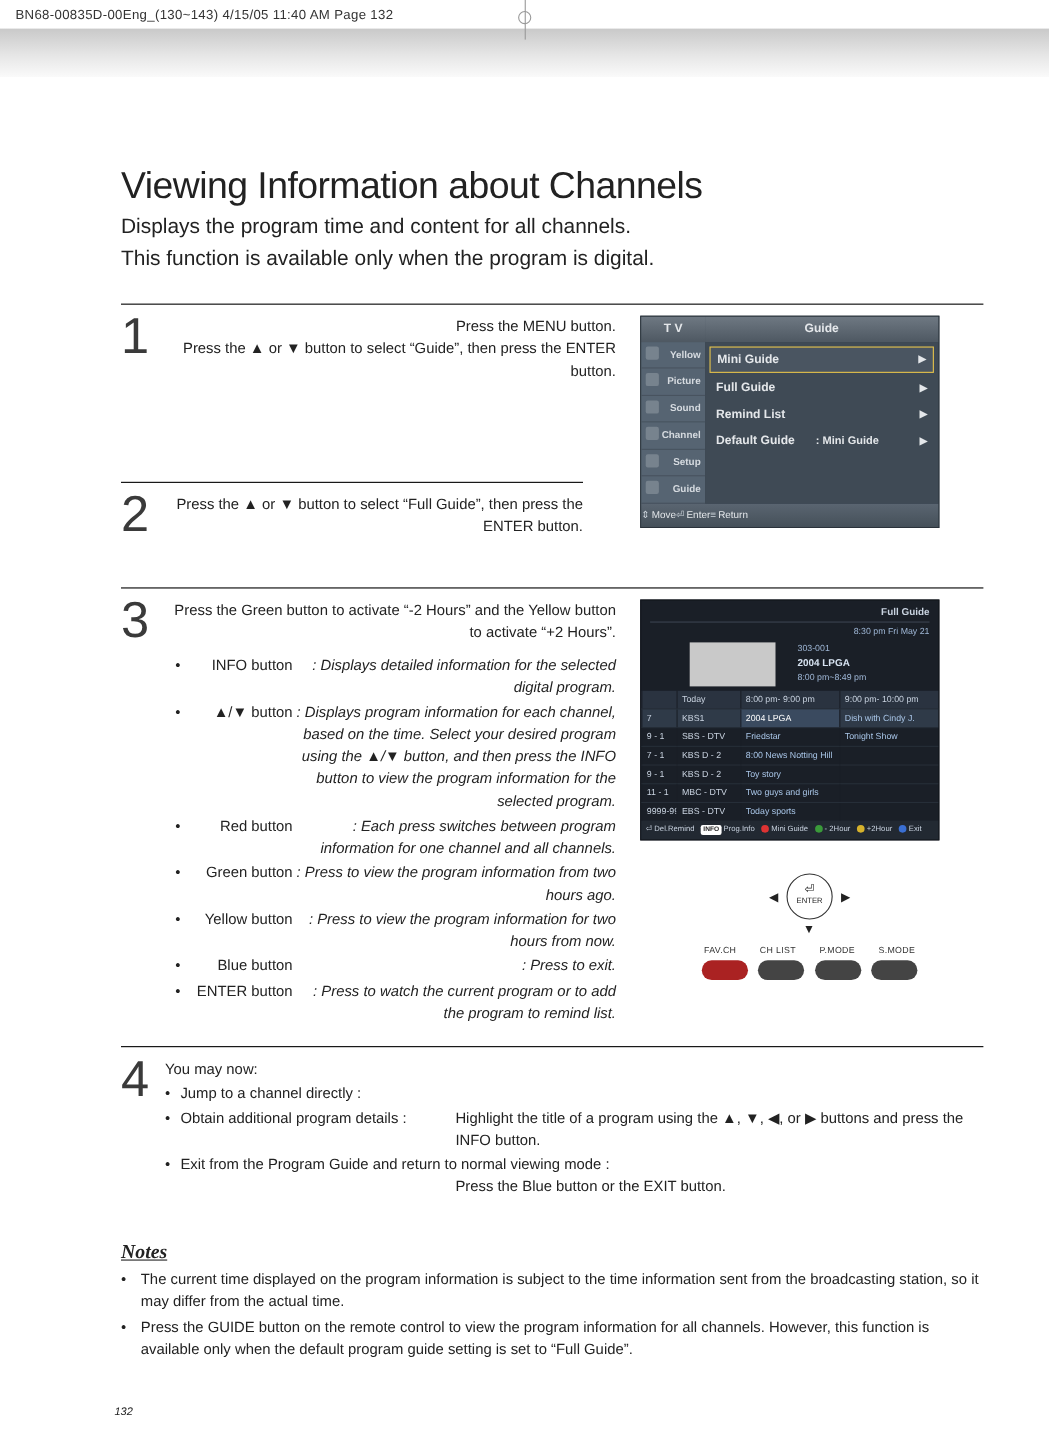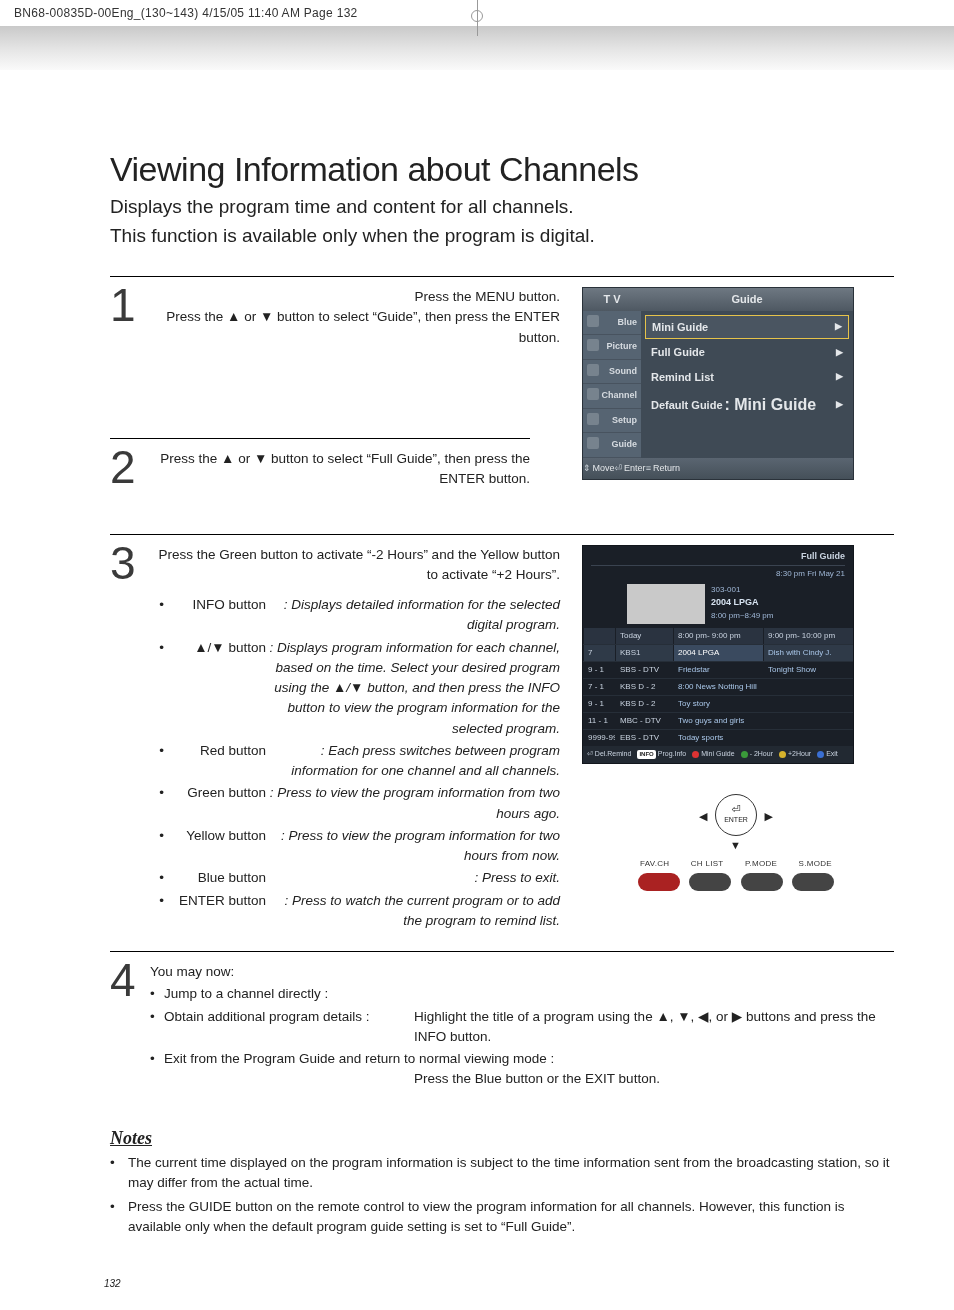--- a/index.html
+++ b/index.html
@@ -38,30 +38,30 @@
   .tv-left-h { width: 58px; background: linear-gradient(#6e7882,#4e5862); text-align: center; font-weight: bold; padding: 3px 0; }
   .tv-right-h { flex: 1; background: linear-gradient(#6e7882,#4e5862); text-align: center; font-weight: bold; padding: 3px 0; }
   .tv-body { display: flex; }
   .tv-left { width: 58px; background: #566472; }
   .tv-left-item { padding: 5px 4px; font-size: 9px; text-align: right; border-bottom: 1px solid #48535f; color: #d6dbe0; font-weight: bold; position: relative; }
   .tv-left-item .ic { position:absolute; left:4px; top:4px; width:12px; height:12px; border-radius:2px; background: rgba(255,255,255,0.2); }
   .tv-right { flex: 1; background: #3f4a55; padding: 4px 4px 20px; }
   .tv-row { display: flex; align-items: center; padding: 3px 6px; margin-bottom: 2px; font-weight: bold; position: relative; }
   .tv-row.sel { border: 1px solid #e6c34a; background: #4a5561; }
   .tv-row .arr { margin-left: auto; font-size: 9px; }
-  .tv-row .val { margin-left: auto; margin-right: 18px; font-size: 16px; }
+  .tv-row .val { margin-left: auto; margin-right: 18px; font-size: 10px; }
   .tv-foot { display: flex; justify-content: flex-start; padding: 4px 0; background: linear-gradient(#5a6571,#455059); font-size: 9px; }
   .tv-foot span .sym { color: #cfd6dd; margin-right: 2px; }
 
   
   .fg { width: 272px; background: #1a1f27; border: 1px solid #12161c; font-size: 8px; color: #c9d3e0; font-family: Arial, sans-serif; margin-bottom: 16px; }
   .fg-top { padding: 4px 8px; }
   .fg-title-right { text-align: right; font-weight: bold; font-size: 9px; border-bottom: 1px solid #3a4350; padding-bottom: 2px; margin-bottom: 2px; }
   .fg-time-right { text-align: right; font-size: 8px; color: #9fb7d6; margin-bottom: 4px; }
-  .fg-chinfo { display:flex; gap:6px;padding-left:36px; }
+  .fg-chinfo { display:flex; gap:20px;padding-left:36px; }
   .fg-thumb { width: 78px; height: 40px; background: #c9c9c9; }
   .fg-chtext { color:#9fb7d6; }
   .fg-chtext .ch { font-size:8px; }
   .fg-chtext .prog { font-weight:bold; font-size:9px; color:#d6e2f0; }
   .fg-chtext .tm { font-size:8px; }
   .fg-grid-head { display:flex; background:#2a3340; }
   .fg-grid-head div { padding:2px 4px; border-left:1px solid #1a1f27; }
   .fg-col-ch { width: 32px; }
   .fg-col-src { width: 58px; }
   .fg-col-t1 { flex:1; }
@@ -120,21 +120,21 @@
         <span>Press the ▲ or ▼ button to select “Guide”, then press the ENTER button.</span>
       </div>
       <div class="step-side" style="margin-bottom:-60px;">
         <div class="tv-menu">
           <div class="tv-head">
             <div class="tv-left-h">T V</div>
             <div class="tv-right-h">Guide</div>
           </div>
           <div class="tv-body">
             <div class="tv-left">
-              <div class="tv-left-item"><span class="ic"></span><span>Blue</span></div>
+              <div class="tv-left-item"><span class="ic"></span><span>Yellow</span></div>
               <div class="tv-left-item"><span class="ic"></span><span>Picture</span></div>
               <div class="tv-left-item"><span class="ic"></span><span>Sound</span></div>
               <div class="tv-left-item"><span class="ic"></span><span>Channel</span></div>
               <div class="tv-left-item"><span class="ic"></span><span>Setup</span></div>
               <div class="tv-left-item"><span class="ic"></span><span>Guide</span></div>
             </div>
             <div class="tv-right">
               <div class="tv-row sel">
                   <span>Mini Guide</span>
                   <span class="arr">▶</span>

